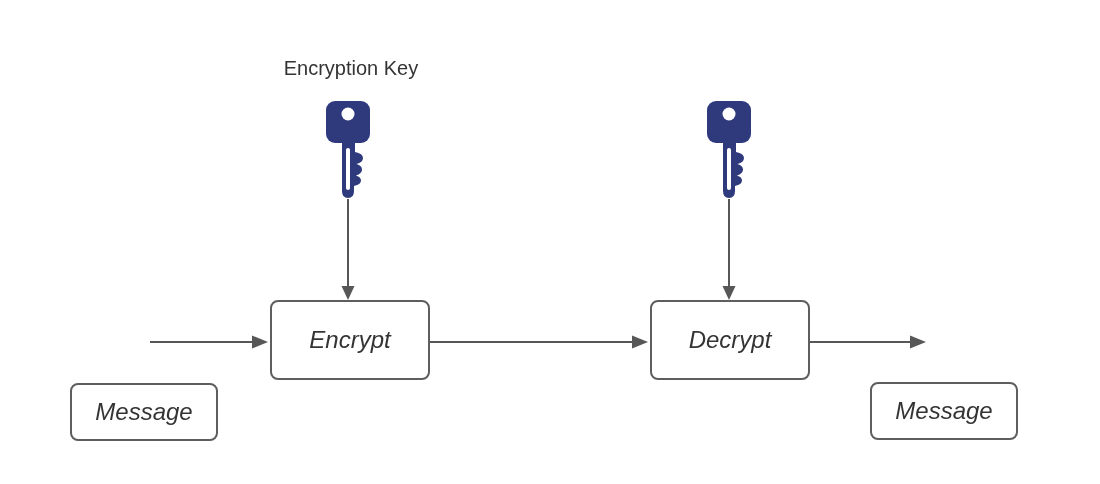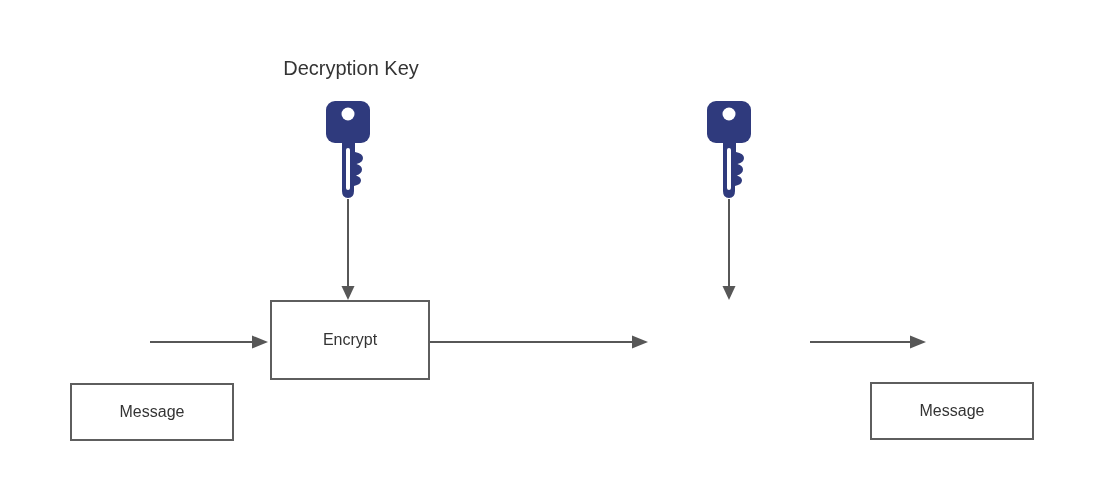--- a/index.html
+++ b/index.html
@@ -31,27 +31,28 @@
     white-space: nowrap;
   }
   svg.key { position: absolute; top: 100px; }
   .key-fill { fill: var(--key-color, #2f3a7d); }
   .key-hole { fill: #ffffff; }
 
   .node {
     position: absolute;
     background: #ffffff;
     border: 2px solid var(--box-border, #5e5e5e);
-    border-radius: 0;
+    border-radius: 8px;
     display: flex; align-items: center; justify-content: center;
-    font-size: 16px;
+    font-size: 24px;
     color: var(--text-color, #343434);
+    font-style: italic;
   }
   .box-lg { width: 160px; height: 80px; }
-  .box-sm { width: 164px; height: 58px; }
+  .box-sm { width: 148px; height: 58px; }
 </style>
 </head>
 <body>
 
 <div class="canvas">
 
   <svg class="arrows" width="1100" height="484">
 
     <g>
       <line class="arrow-line" x1="150" y1="342" x2="252" y2="342"></line>
@@ -72,39 +73,42 @@
       <line class="arrow-line" x1="348" y1="199" x2="348" y2="286"></line>
       <polygon class="arrow-head" points="341.5,286 354.5,286 348,300"></polygon>
     </g>
 
     <g>
       <line class="arrow-line" x1="729" y1="199" x2="729" y2="286"></line>
       <polygon class="arrow-head" points="722.5,286 735.5,286 729,300"></polygon>
     </g>
   </svg>
 
-  <div class="key-label" style="left:241px">Decryption Key</div>
+  <div class="key-label" style="left:241px">Encryption Key</div>
 
   <svg class="key" style="left:325px" width="46" height="102" viewBox="0 0 46 102">
     <rect class="key-fill" x="1" y="1" width="44" height="42" rx="9"></rect>
     <circle class="key-hole" cx="23" cy="14" r="6.5"></circle>
     <path class="key-fill" d="M17,42 L30,42 L30,52 Q38,53.5 38,58 Q38,62.5 31.5,64 Q37,65.5 37,69.5 Q37,73.5 31,75.5 Q36,77 36,80.5 Q36,84.5 29,86 L29,91 Q29,98 23,98 Q17,98 17,91 Z"></path>
     <rect class="key-hole" x="21" y="48" width="4" height="42" rx="2"></rect>
   </svg>
 
   <svg class="key" style="left:706px" width="46" height="102" viewBox="0 0 46 102">
     <rect class="key-fill" x="1" y="1" width="44" height="42" rx="9"></rect>
     <circle class="key-hole" cx="23" cy="14" r="6.5"></circle>
     <path class="key-fill" d="M17,42 L30,42 L30,52 Q38,53.5 38,58 Q38,62.5 31.5,64 Q37,65.5 37,69.5 Q37,73.5 31,75.5 Q36,77 36,80.5 Q36,84.5 29,86 L29,91 Q29,98 23,98 Q17,98 17,91 Z"></path>
     <rect class="key-hole" x="21" y="48" width="4" height="42" rx="2"></rect>
   </svg>
 
   <div class="node box-lg" style="left:270px; top:300px">
     <span>Encrypt</span>
   </div>
+  <div class="node box-lg" style="left:650px; top:300px">
+    <span>Decrypt</span>
+  </div>
 
   <div class="node box-sm" style="left:70px; top:383px">
     <span>Message</span>
   </div>
   <div class="node box-sm" style="left:870px; top:382px">
     <span>Message</span>
   </div>
 
 </div>
 

